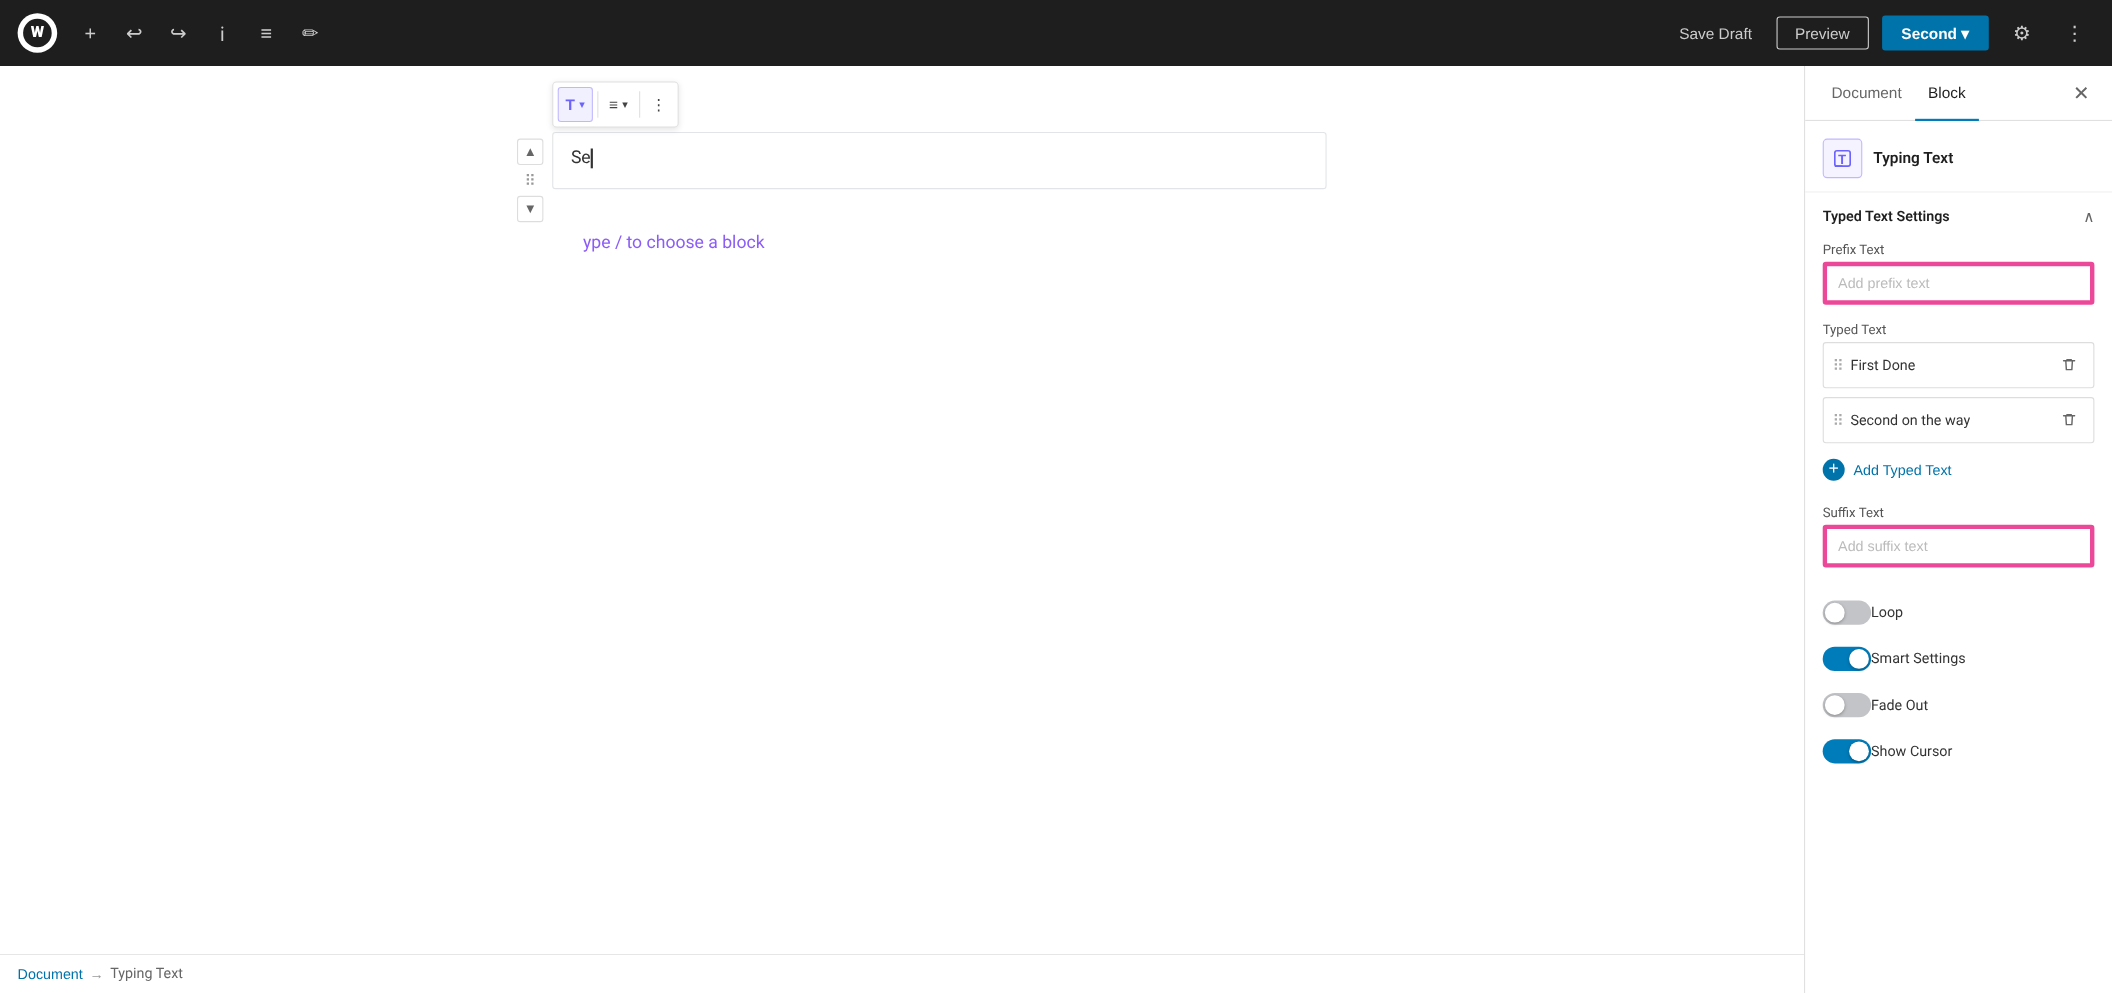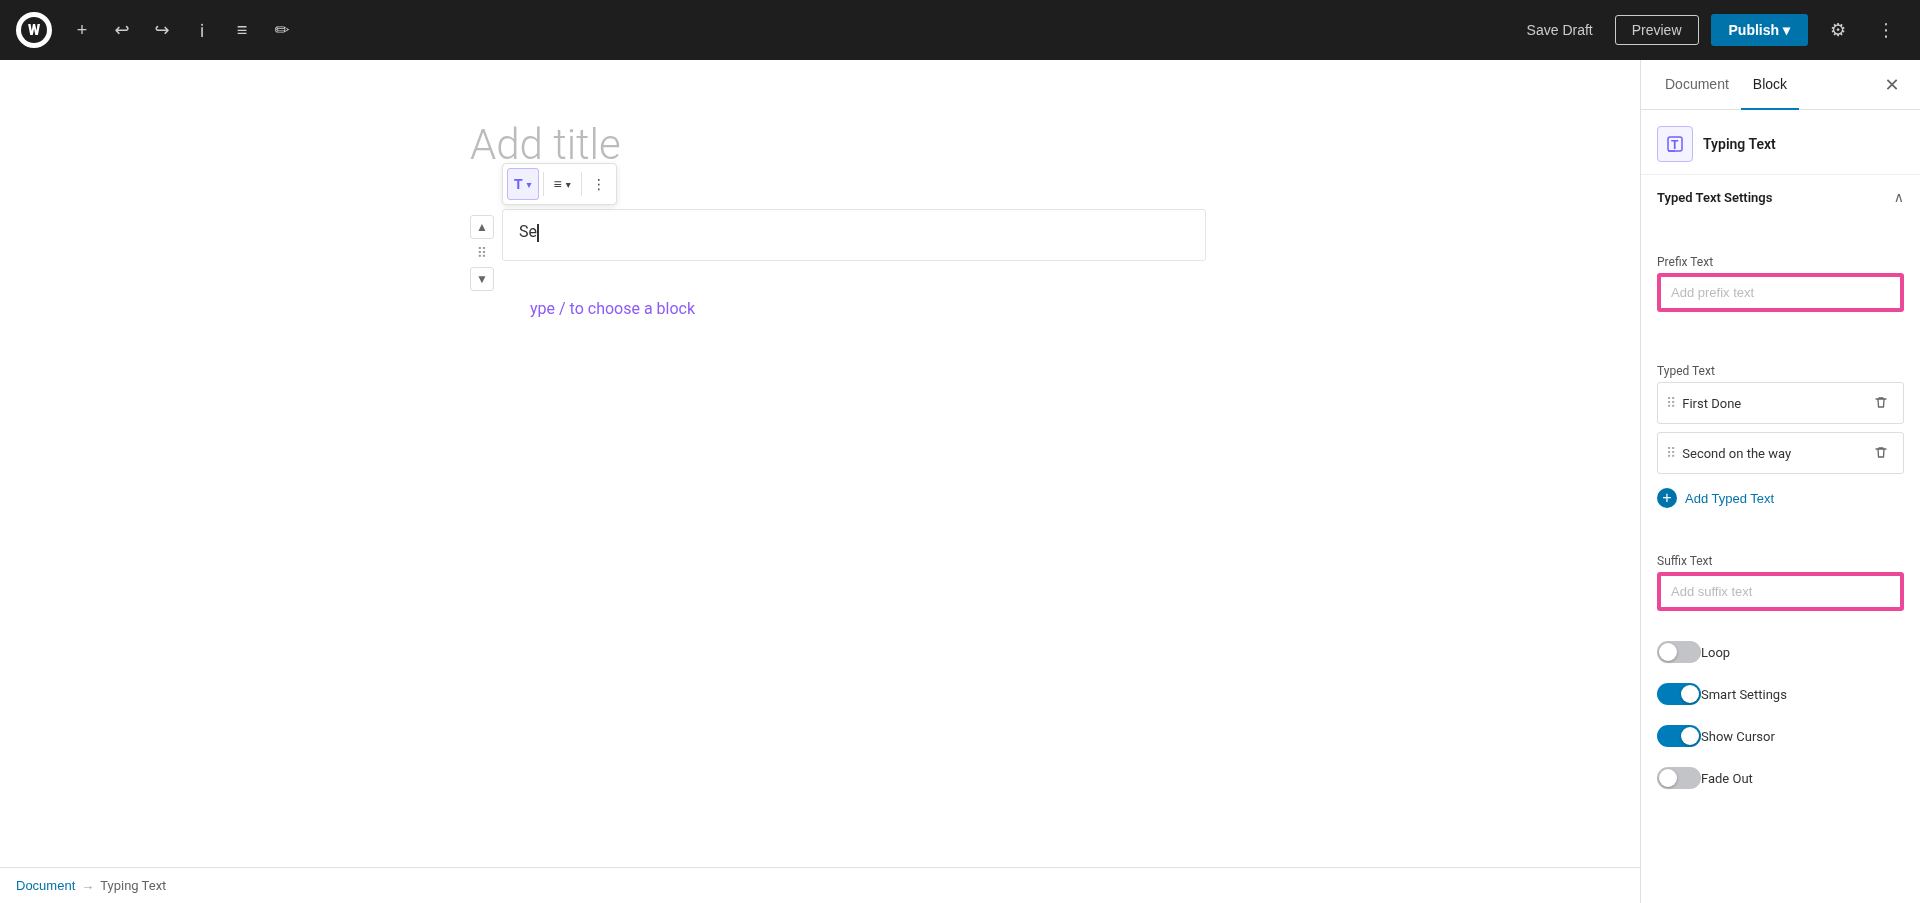--- a/index.html
+++ b/index.html
@@ -326,21 +326,20 @@
       color: #666;
       font-size: 14px;
     }
 
     
     .field-label {
       font-size: 12px;
       color: #555;
       padding: 4px 16px 4px;
       font-weight: 400;
-      margin-top: 36px;
     }
     .text-input {
       width: calc(100% - 32px);
       margin: 0 16px 12px;
       padding: 8px 10px;
       border: 4px solid #ec4899;
       border-radius: 3px;
       font-size: 13px;
       color: #333;
       outline: none;
@@ -503,35 +502,34 @@
     <button class="toolbar-icon-btn" title="List view">
       <span>≡</span>
     </button>
     <button class="toolbar-icon-btn" title="Tools">
       <span>✏</span>
     </button>
   </div>
   <div class="toolbar-right">
     <button class="save-draft-btn">Save Draft</button>
     <button class="preview-btn">Preview</button>
-    <button class="publish-btn">Publish ▾</button>
+    <button class="publish-btn">Second ▾</button>
     <button class="settings-btn" title="Settings">
       <span>⚙</span>
     </button>
     <button class="more-btn" title="More options">
       <span>⋮</span>
     </button>
   </div>
 </div>
 
 <div class="main-layout">
 
   <div class="editor-area">
     <div class="editor-content">
-      <div class="title-placeholder">Add title</div>
 
       <div class="block-container">
         <div class="block-side-controls">
           <button class="block-ctrl-btn">▲</button>
           <span class="drag-handle">⠿</span>
           <button class="block-ctrl-btn">▼</button>
         </div>
         <div class="block-wrapper">
 
           <div class="block-toolbar">
@@ -644,34 +642,34 @@
         <div class="toggle-switch">
           <div class="toggle-track on">
             <div class="toggle-knob on"></div>
           </div>
         </div>
         <span class="toggle-label">Smart Settings</span>
       </div>
 
       <div class="toggle-row">
         <div class="toggle-switch">
+          <div class="toggle-track off">
+            <div class="toggle-knob off"></div>
+          </div>
+        </div>
+        <span class="toggle-label">Fade Out</span>
+      </div>
+
+      <div class="toggle-row">
+        <div class="toggle-switch">
           <div class="toggle-track on">
             <div class="toggle-knob on"></div>
           </div>
         </div>
         <span class="toggle-label">Show Cursor</span>
-      </div>
-
-      <div class="toggle-row">
-        <div class="toggle-switch">
-          <div class="toggle-track off">
-            <div class="toggle-knob off"></div>
-          </div>
-        </div>
-        <span class="toggle-label">Fade Out</span>
       </div>
 
     </div>
   </div>
 </div>
 
 <div class="breadcrumb-bar">
   <button class="breadcrumb-link">Document</button>
   <span class="breadcrumb-sep">→</span>
   <span>Typing Text</span>

